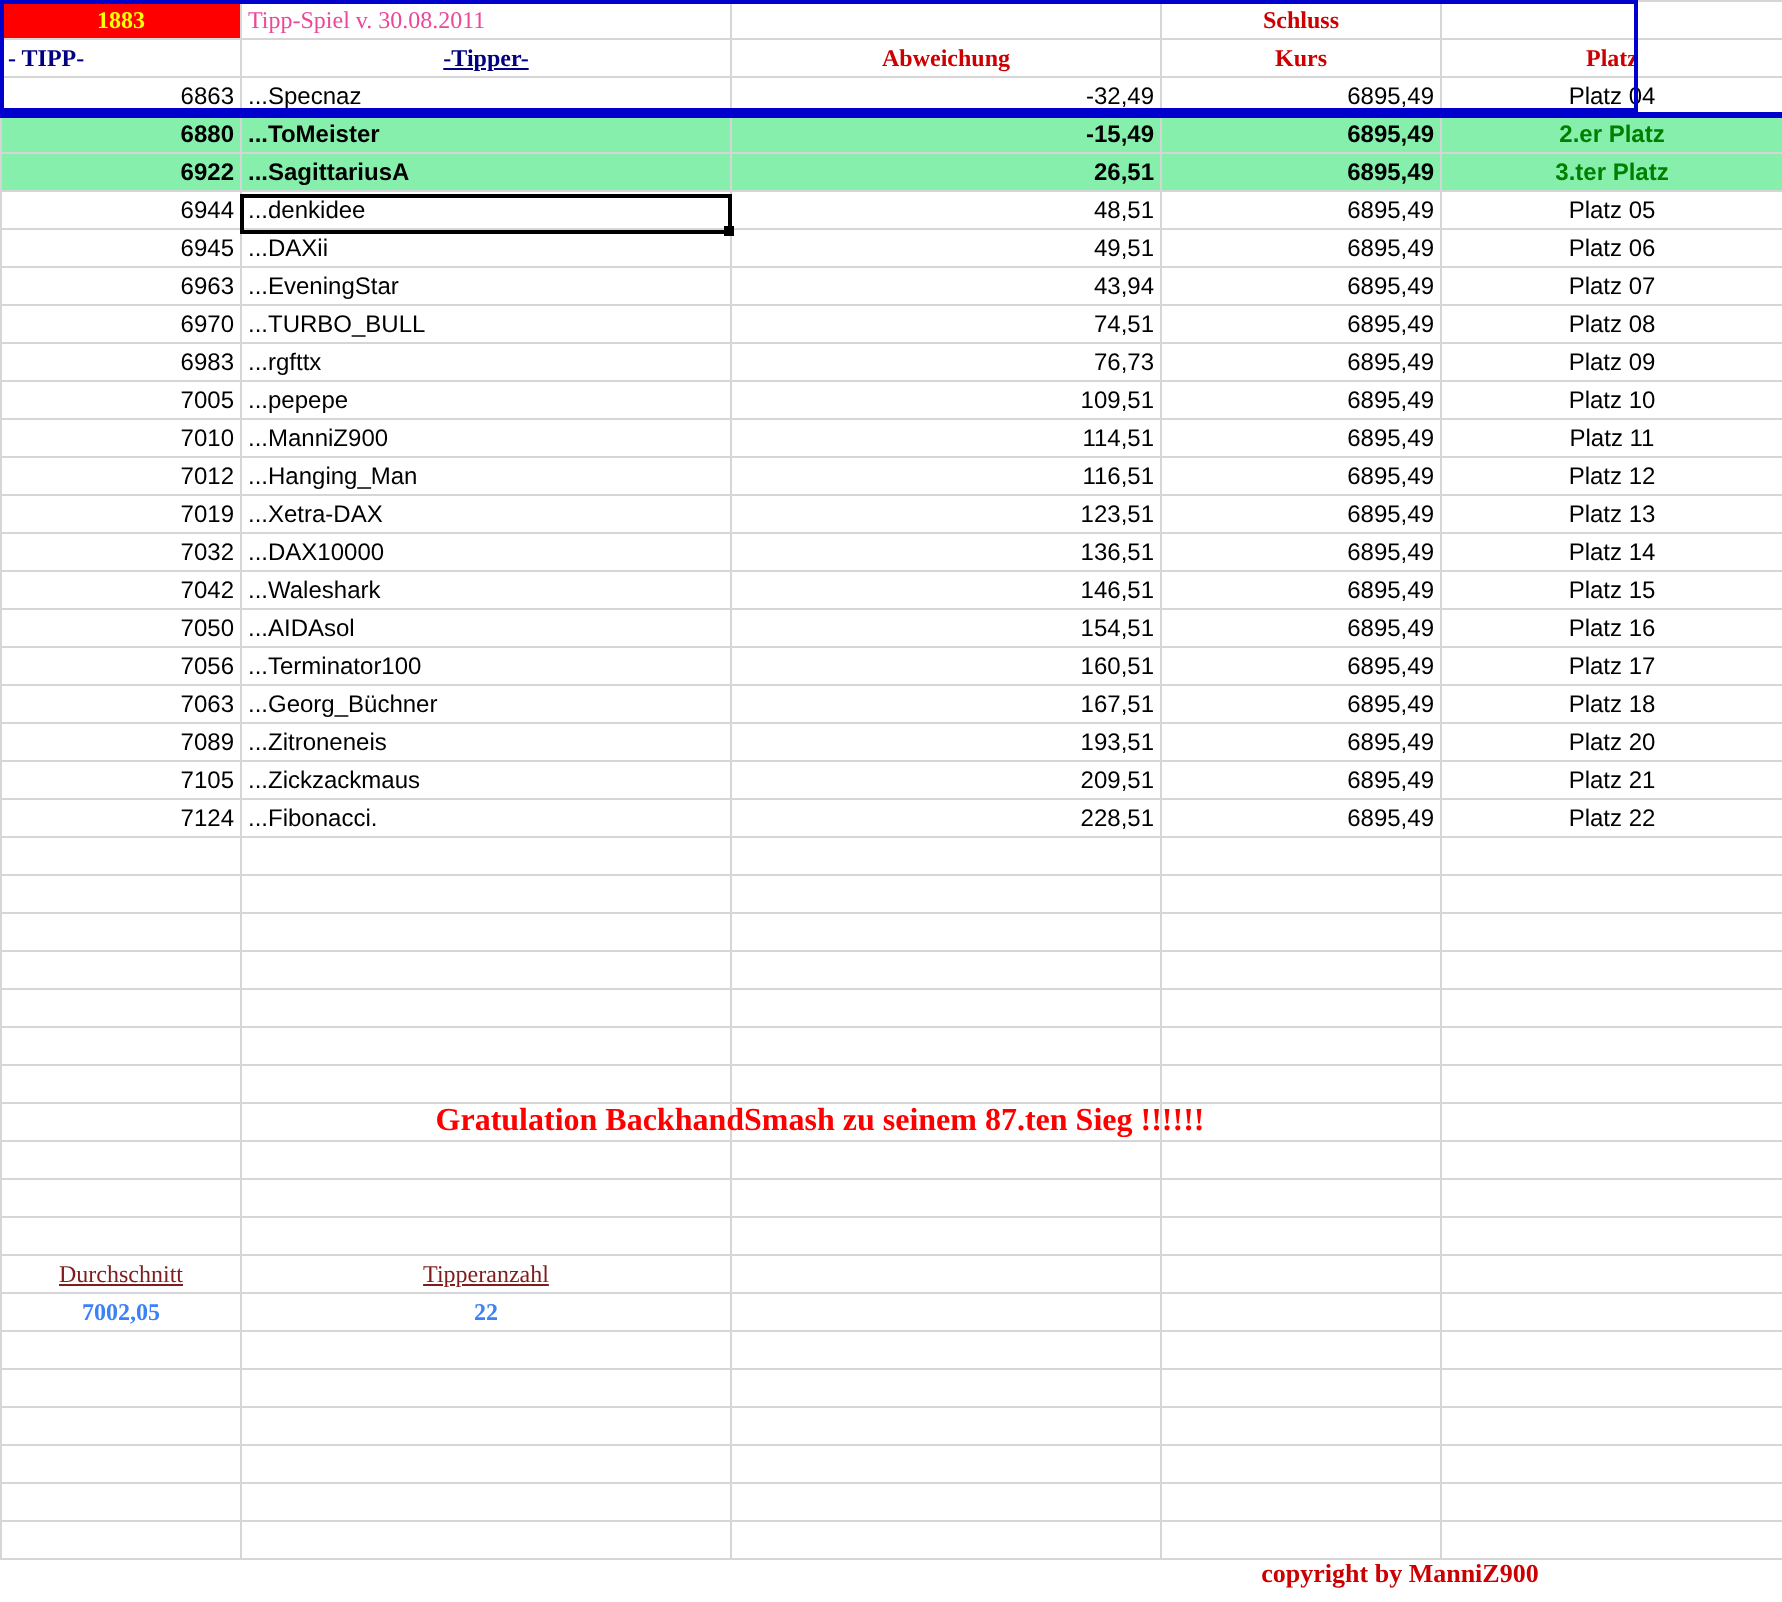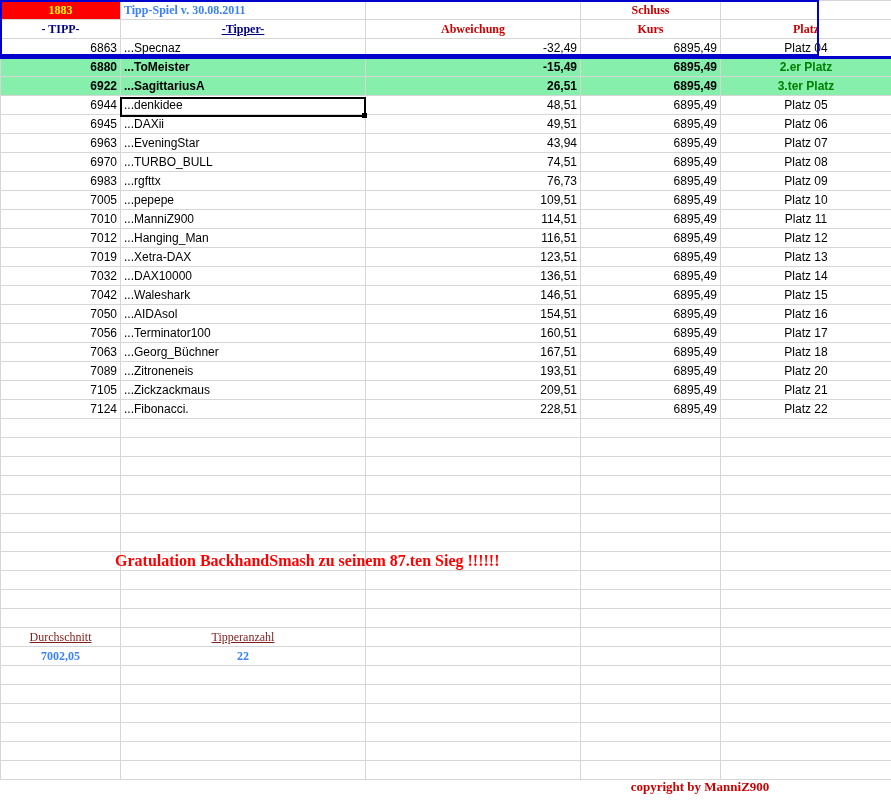--- a/index.html
+++ b/index.html
@@ -43,40 +43,39 @@
   .hdr-row td { height: 30px; }
   .hdr-title {
     background: #ff0000;
     color: #ffff00;
     font-weight: bold;
     font-size: 17px;
     text-align: center;
     font-family: "Liberation Serif", serif;
   }
   .hdr-game {
-    color: #3b82f6;
-    font-weight: bold;
+    color: #ec4899;
+    font-weight: normal;
     font-size: 13px;
     font-family: "Liberation Serif", serif;
     text-align: left;
     padding-left: 6px;
   }
   .hdr-schluss {
     color: #cc0000;
     font-weight: bold;
     font-size: 14px;
     text-align: center;
     font-family: "Liberation Serif", serif;
   }
   .sub-row td { height: 26px; }
   .sub-tipp {
     color: #000080;
     font-weight: bold;
     font-size: 12px;
-    text-align: center;
     font-family: "Liberation Serif", serif;
   }
   .sub-tipper {
     color: #000080;
     font-weight: bold;
     font-size: 13px;
     text-align: center;
     text-decoration: underline;
     font-family: "Liberation Serif", serif;
   }
@@ -129,23 +128,24 @@
     position: absolute;
     left: 362px;
     top: 113px;
     width: 5px;
     height: 5px;
     background: #000000;
     pointer-events: none;
   }
   #congrats {
     position: absolute;
-    left: 115px;
+    left: 130px;
     top: 552px;
     width: 560px;
+    text-align: center;
     color: #ff0000;
     font-weight: bold;
     font-size: 16px;
     font-family: "Liberation Serif", serif;
     pointer-events: none;
   }
   #copyright {
     position: absolute;
     left: 580px;
     top: 779px;

